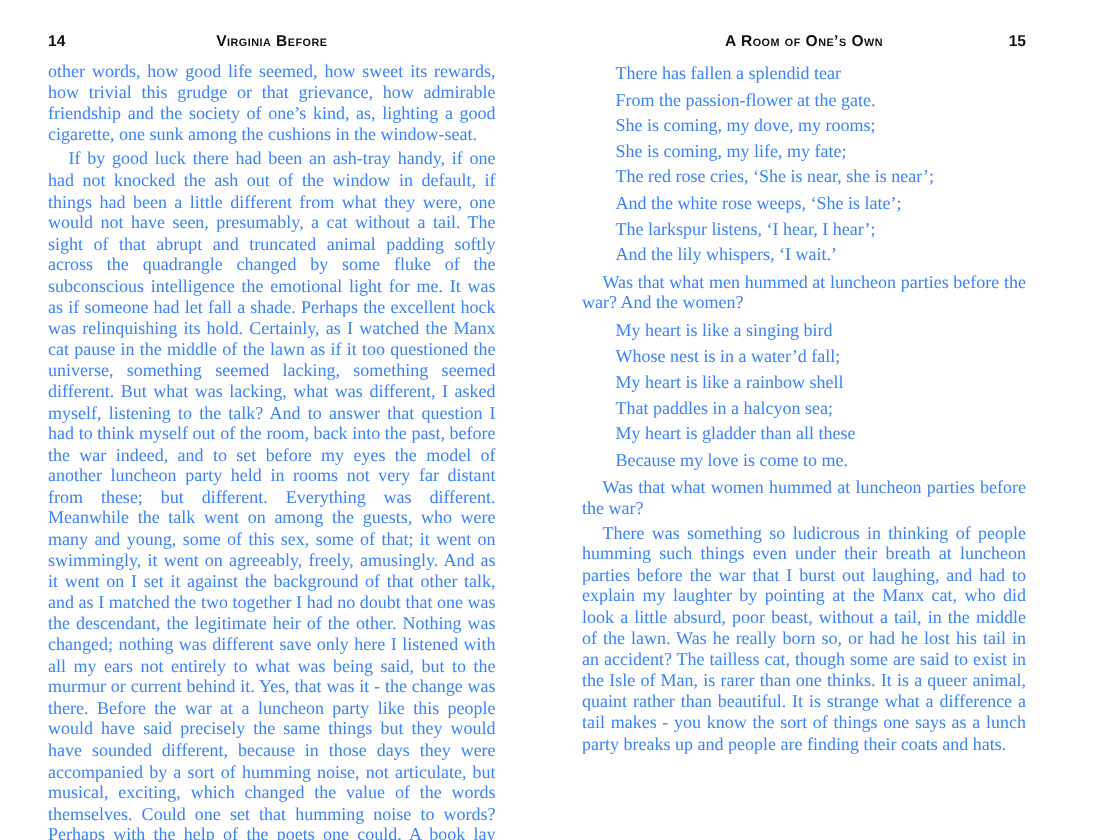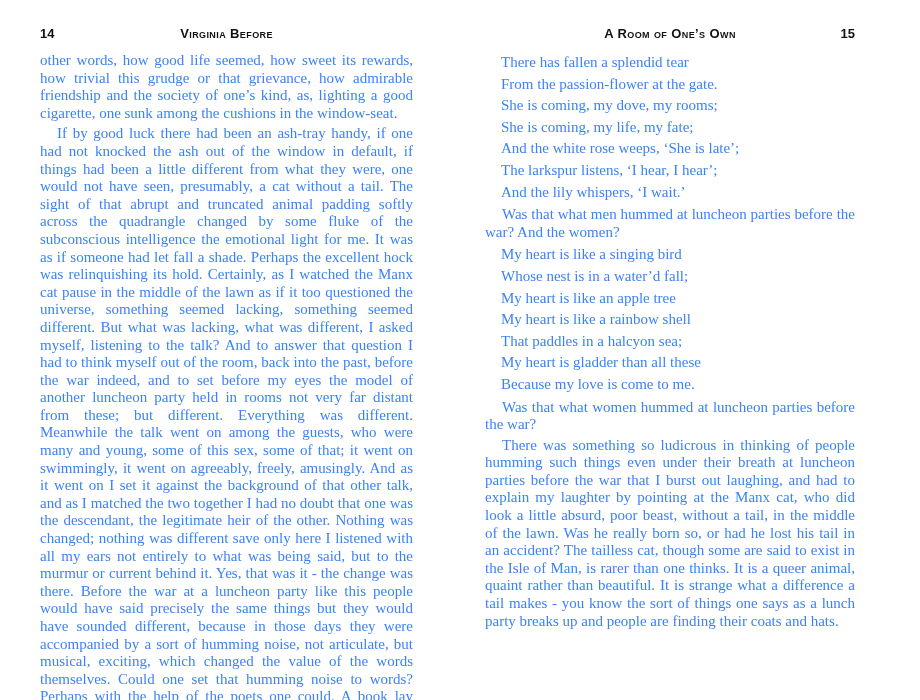--- a/index.html
+++ b/index.html
@@ -72,20 +72,21 @@
   .body-text p.block-gap {
     margin-top: 3px;
   }
   .poem {
     margin: 3px 0 3px 16px;
     line-height: 21.6px;
     text-align: left;
   }
   .poem .poem-line {
     white-space: nowrap;
+    margin-left: 12px;
   }
 </style>
 </head>
 <body>
 
 <div class="spread">
 
   <div class="page left">
     <div class="running-head">
       <span class="slot page-number">14</span>
@@ -104,31 +105,31 @@
       <span class="head-title">A Room of One’s Own</span>
       <span class="slot page-number num-right">15</span>
     </div>
     <div class="body-text">
 
       <div class="poem">
         <div class="poem-line">There has fallen a splendid tear</div>
         <div class="poem-line">From the passion-flower at the gate.</div>
         <div class="poem-line">She is coming, my dove, my rooms;</div>
         <div class="poem-line">She is coming, my life, my fate;</div>
+        <div class="poem-line">The red rose cries, ‘She is near, she is near’;</div>
         <div class="poem-line">And the white rose weeps, ‘She is late’;</div>
         <div class="poem-line">The larkspur listens, ‘I hear, I hear’;</div>
         <div class="poem-line">And the lily whispers, ‘I wait.’</div>
       </div>
 
       <p class="indent block-gap">Was that what men hummed at luncheon parties before the war? And the women?</p>
 
       <div class="poem">
         <div class="poem-line">My heart is like a singing bird</div>
         <div class="poem-line">Whose nest is in a water’d fall;</div>
-        <div class="poem-line">My heart is like an apple tree</div>
         <div class="poem-line">My heart is like a rainbow shell</div>
         <div class="poem-line">That paddles in a halcyon sea;</div>
         <div class="poem-line">My heart is gladder than all these</div>
         <div class="poem-line">Because my love is come to me.</div>
       </div>
 
       <p class="indent block-gap">Was that what women hummed at luncheon parties before the war?</p>
 
       <p class="indent block-gap">There was something so ludicrous in thinking of people humming such things even under their breath at luncheon parties before the war that I burst out laughing, and had to explain my laughter by pointing at the Manx cat, who did look a little absurd, poor beast, without a tail, in the middle of the lawn. Was he really born so, or had he lost his tail in an accident? The tailless cat, though some are said to exist in the Isle of Man, is rarer than one thinks. It is a queer animal, quaint rather than beautiful. It is strange what a difference a tail makes - you know the sort of things one says as a lunch party breaks up and people are finding their coats and hats.</p>
 

